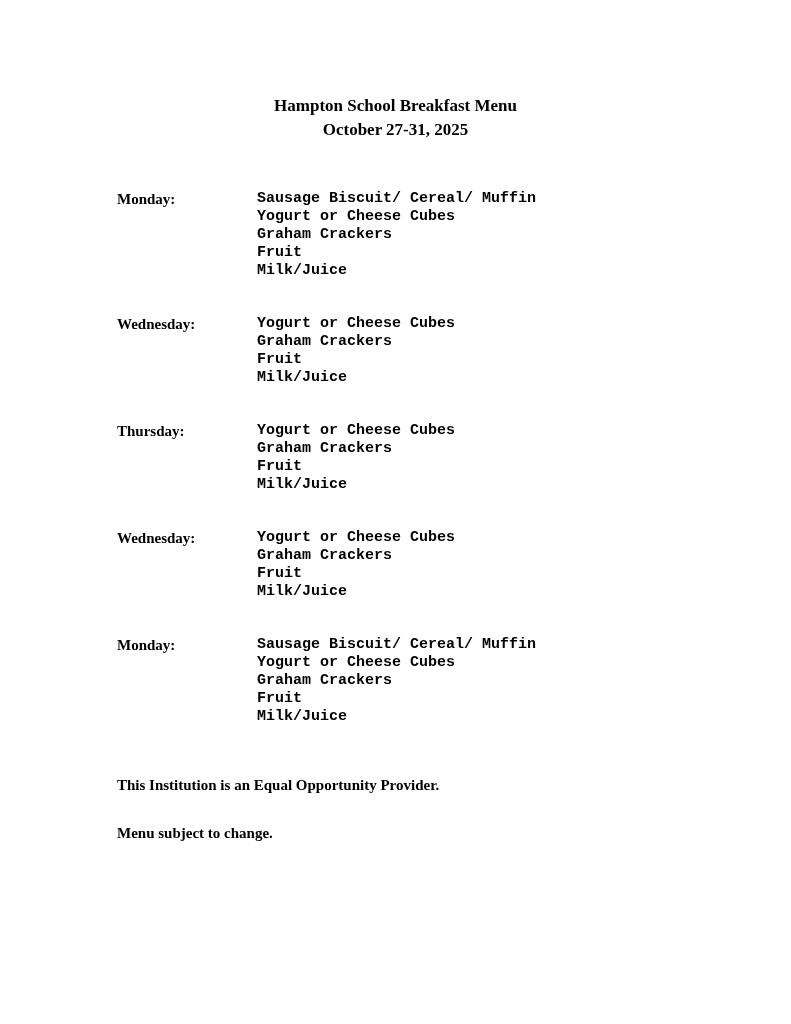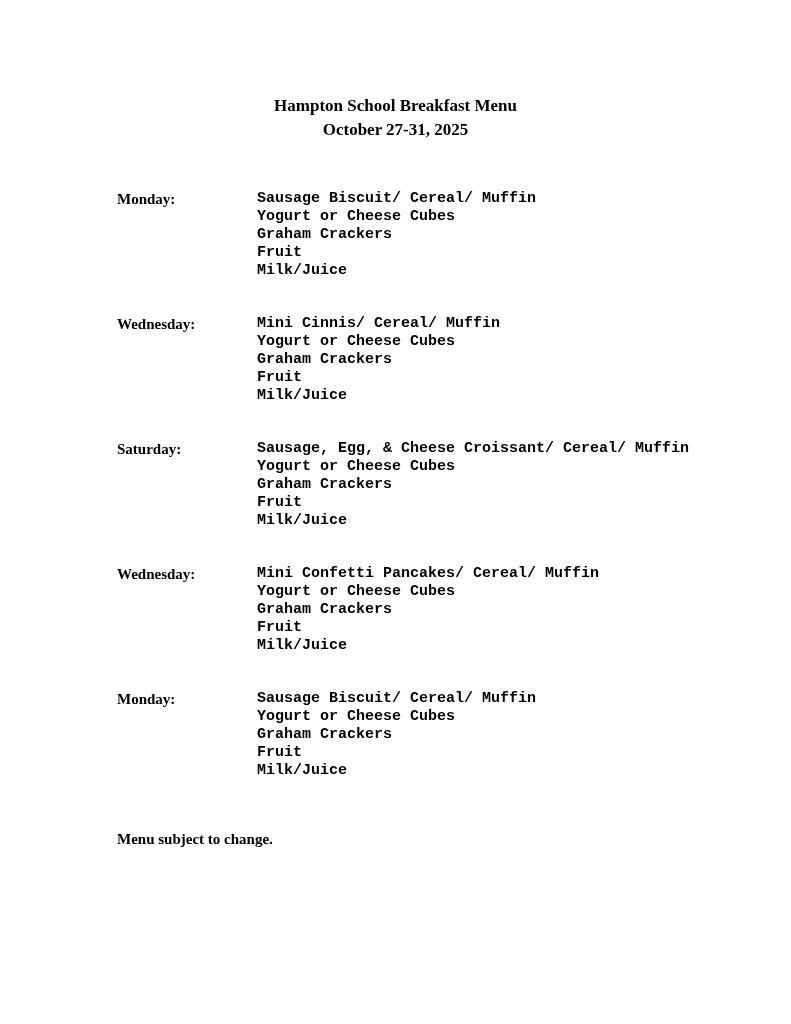--- a/index.html
+++ b/index.html
@@ -85,45 +85,42 @@
           <div class="day-item">Graham Crackers</div>
           <div class="day-item">Fruit</div>
           <div class="day-item">Milk/Juice</div>
         </div>
   </section>
 
   <section class="day-block">
     <div class="day-label">Wednesday:</div>
     <div class="day-items">
 
-    <div class="day-item">Mini Cinnis/ Cereal/ Muffin</div>
           <div class="day-item">Yogurt or Cheese Cubes</div>
           <div class="day-item">Graham Crackers</div>
           <div class="day-item">Fruit</div>
           <div class="day-item">Milk/Juice</div>
         </div>
   </section>
 
   <section class="day-block">
-    <div class="day-label">Saturday:</div>
+    <div class="day-label">Thursday:</div>
     <div class="day-items">
 
-    <div class="day-item">Sausage, Egg, &amp; Cheese Croissant/ Cereal/ Muffin</div>
           <div class="day-item">Yogurt or Cheese Cubes</div>
           <div class="day-item">Graham Crackers</div>
           <div class="day-item">Fruit</div>
           <div class="day-item">Milk/Juice</div>
         </div>
   </section>
 
   <section class="day-block">
     <div class="day-label">Wednesday:</div>
     <div class="day-items">
 
-    <div class="day-item">Mini Confetti Pancakes/ Cereal/ Muffin</div>
           <div class="day-item">Yogurt or Cheese Cubes</div>
           <div class="day-item">Graham Crackers</div>
           <div class="day-item">Fruit</div>
           <div class="day-item">Milk/Juice</div>
         </div>
   </section>
 
   <section class="day-block">
     <div class="day-label">Monday:</div>
     <div class="day-items">
@@ -131,16 +128,17 @@
     <div class="day-item">Sausage Biscuit/ Cereal/ Muffin</div>
           <div class="day-item">Yogurt or Cheese Cubes</div>
           <div class="day-item">Graham Crackers</div>
           <div class="day-item">Fruit</div>
           <div class="day-item">Milk/Juice</div>
         </div>
   </section>
 </main>
 
   <footer class="footer">
+    <p class="footer-line">This Institution is an Equal Opportunity Provider.</p>
     <p class="footer-line">Menu subject to change.</p>
   </footer>
 
 </div>
 
 </body></html>

